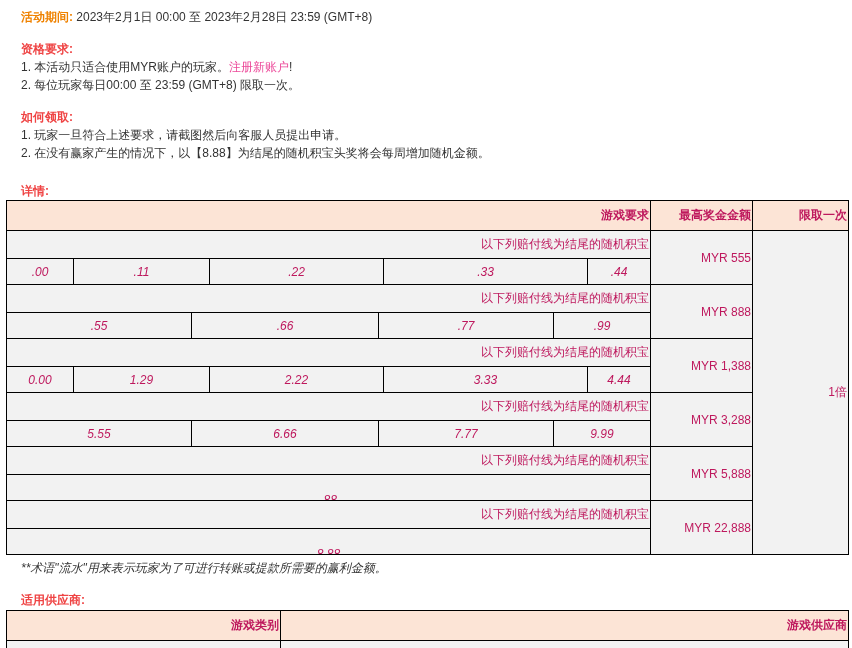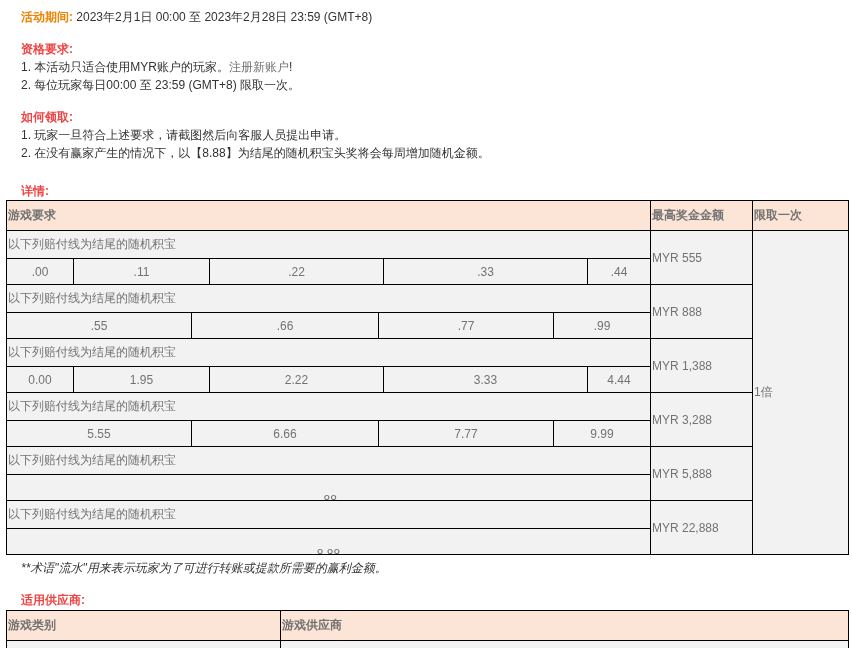--- a/index.html
+++ b/index.html
@@ -9,32 +9,32 @@
     font-family:"Liberation Sans","DejaVu Sans",sans-serif;
     font-size:12px; color:#333333;
     overflow:hidden;
   }
   p { margin:0; line-height:18px; padding-left:21px; }
   .heading { color:#ef4444; font-weight:bold; }
   .period-line { padding-top:8px; }
   .period-label { color:#EF8200; font-weight:bold; }
   .mt14 { margin-top:14px; }
   .mt20 { margin-top:20px; }
-  a.reg-link { color:#737373; text-decoration:none; cursor:pointer; }
+  a.reg-link { color:#ec4899; text-decoration:none; cursor:pointer; }
 
   table { border-collapse:collapse; margin-left:6px; table-layout:fixed; }
-  td { border:1px solid #000000; text-align:left; vertical-align:middle;
-       background:#F2F2F2; color:#737373; overflow:hidden; white-space:nowrap; }
+  td { border:1px solid #000000; text-align:right; vertical-align:middle;
+       background:#F2F2F2; color:#be185d; overflow:hidden; white-space:nowrap; }
   tr.thead td { background:#FCE4D6; font-weight:bold; height:27px; }
 
   .main-table td { height:25px; }
   .main-table { width:842px; }
   td.cell-paylines { padding:0; }
   .plrow { display:flex; height:25px; align-items:stretch; }
-  .pl { border-right:1px solid #000; display:flex; align-items:center; justify-content:center; }
+  .pl { border-right:1px solid #000; display:flex; align-items:center; justify-content:center;font-style:italic; }
   .pl:last-child { border-right:none; flex:1; }
   .g5 .pl:nth-child(1){width:66px;} .g5 .pl:nth-child(2){width:135px;}
   .g5 .pl:nth-child(3){width:173px;} .g5 .pl:nth-child(4){width:203px;}
   .g4 .pl:nth-child(1){width:184px;} .g4 .pl:nth-child(2){width:186px;}
   .g4 .pl:nth-child(3){width:174px;}
   .g1 .pl { width:100%; border-right:none;margin-top:24px; }
 
   .footnote { font-style:italic; margin-top:4px; color:#333; }
   .providers-table { width:842px; margin-top:1px; }
   .providers-table td { height:24px; }
@@ -100,21 +100,21 @@
     </tr>
 
     <tr>
       <td>以下列赔付线为结尾的随机积宝</td>
       <td rowspan="2">MYR 1,388</td>
     </tr>
     <tr>
       <td class="cell-paylines">
         <div class="plrow g5">
           <div class="pl">0.00</div>
-          <div class="pl">1.95</div>
+          <div class="pl">1.29</div>
           <div class="pl">2.22</div>
           <div class="pl">3.33</div>
           <div class="pl">4.44</div>
         </div>
       </td>
     </tr>
 
     <tr>
       <td>以下列赔付线为结尾的随机积宝</td>
       <td rowspan="2">MYR 3,288</td>

